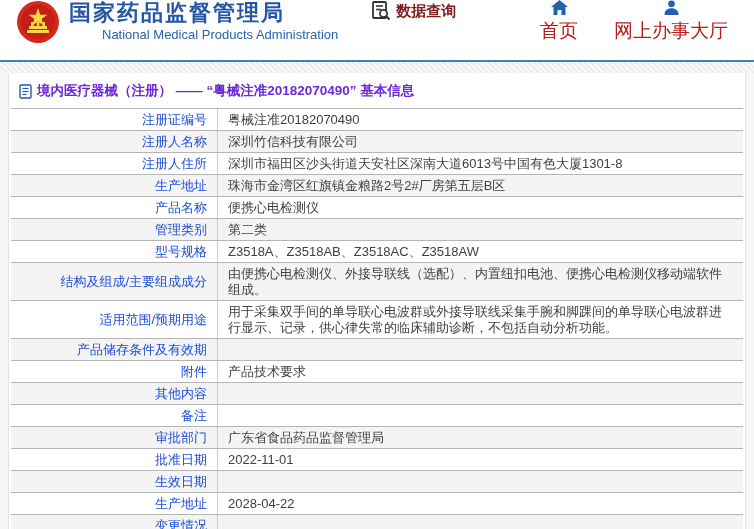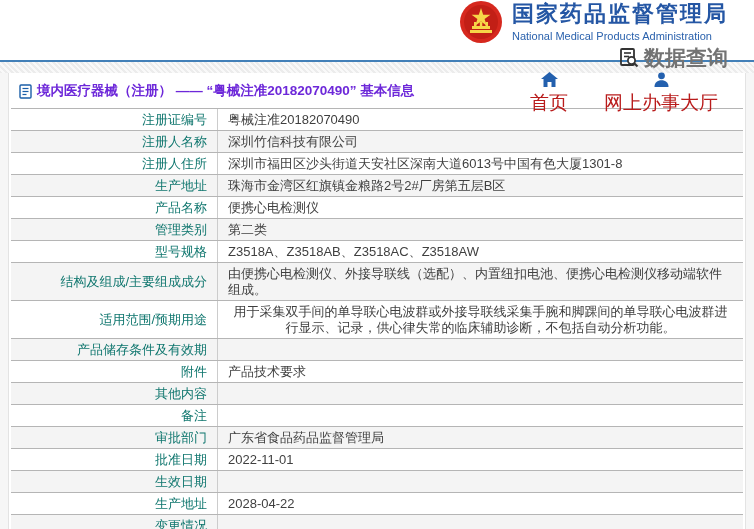--- a/index.html
+++ b/index.html
@@ -9,42 +9,41 @@
     background: #f6f6f6;
     color: #404040;
   }
 
   
   .header {
     height: 62px;
     background: #ffffff;
     border-bottom: 2px solid #4380b8;
     display: flex;
-    align-items: flex-end;
-    padding: 0 26px;
-    flex-direction: column;
+    align-items: flex-start;
+    padding: 0 16px;
   }
   .brand { display: flex; align-items: center; gap: 9px; }
   .emblem { width: 44px; height: 44px; flex: 0 0 auto; }
   .brand-text { line-height: 1.1; }
   .brand-cn {
     font-size: 22px;
     font-weight: bold;
     color: #2456a4;
     letter-spacing: 2px;
   }
-  .brand-en { font-size: 11px; color: #2b62ad; margin-top: 3px; }
+  .brand-en { font-size: 13px; color: #2b62ad; margin-top: 3px; margin-left: 33px; }
 
   .data-query {
     display: flex;
     align-items: center;
     gap: 4px;
     margin-left: 32px;
-    font-size: 21px;
-    color: #737373;
+    font-size: 15px;
+    color: #7f1d1d;
     font-weight: bold;
     cursor: pointer;
   }
   .data-query svg { display: block; }
 
   .header-spacer { flex: 1; }
 
   .top-nav { display: flex; gap: 36px; margin-right: 10px; }
   .nav-item {
     display: flex;
@@ -93,28 +92,28 @@
     background: #ffffff;
   }
   .row:nth-child(even) { background: #f4f4f4; }
   .row:last-child { border-bottom: 1px solid #b5b5b5; }
   .cell { padding: 3px 10px 2px 10px; line-height: 16px; }
   .label {
     width: 207px;
     flex: 0 0 auto;
     text-align: right;
     border-right: 1px solid #cccccc;
-    color: #0f766e;
+    color: #1d4ed8;
     display: flex;
     justify-content: flex-end;
     align-items: center;
     gap: 3px;
   }
   .value { flex: 1; color: #3f3f3f; display: flex; align-items: center; }
-  .value.multiline { align-items: flex-start; text-align: center; }
+  .value.multiline { align-items: flex-start; }
 </style>
 </head>
 <body>
 
 <div class="header">
   <div class="brand">
     <svg class="emblem" viewBox="0 0 44 44">
       <circle cx="22" cy="22" r="21" fill="#d6281e"></circle>
       <circle cx="22" cy="22" r="17" fill="#c21f16"></circle>
       <path d="M22 8 l2.2 6.8 h7.2 l-5.8 4.2 2.2 6.8 -5.8-4.2 -5.8 4.2 2.2-6.8 -5.8-4.2 h7.2 z" fill="#f7d648"></path>

